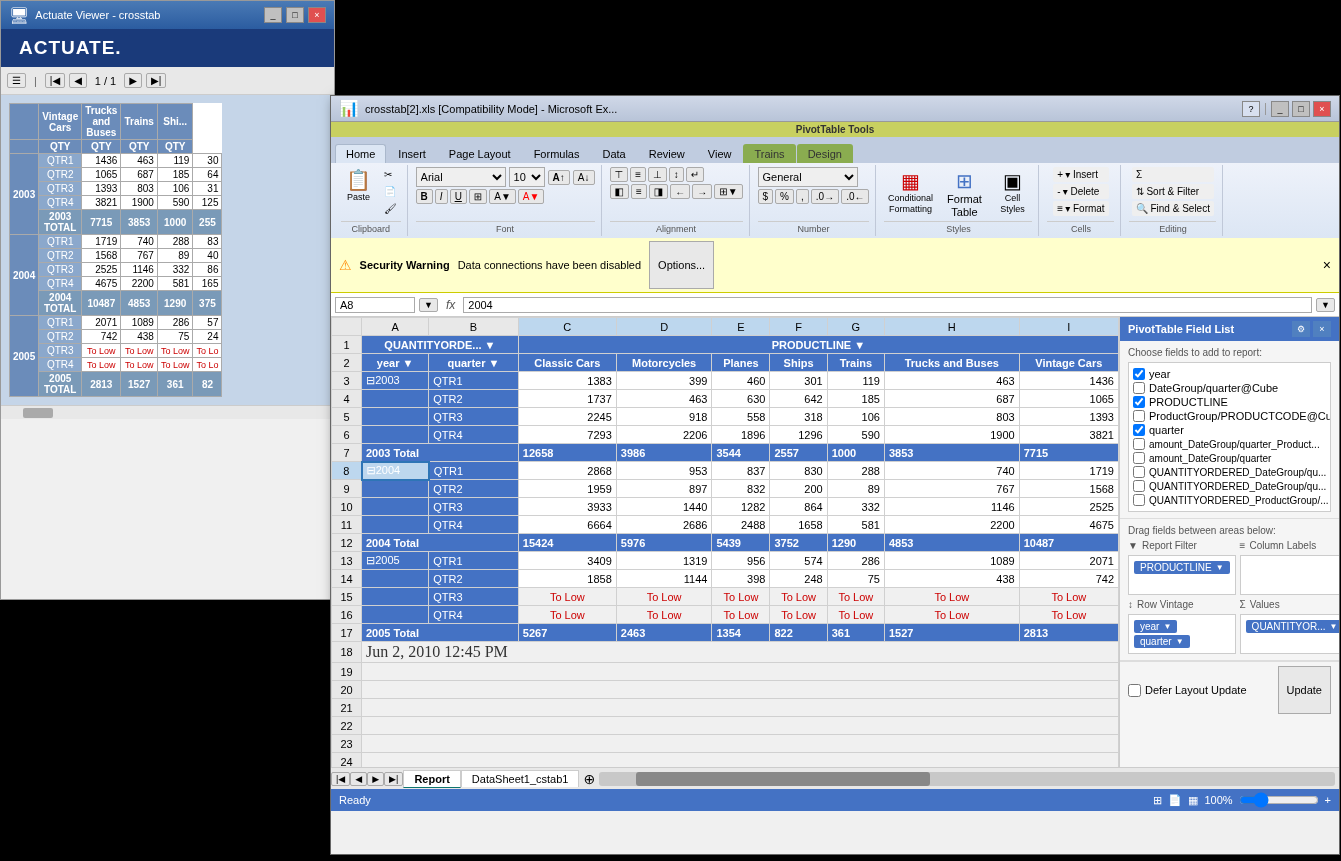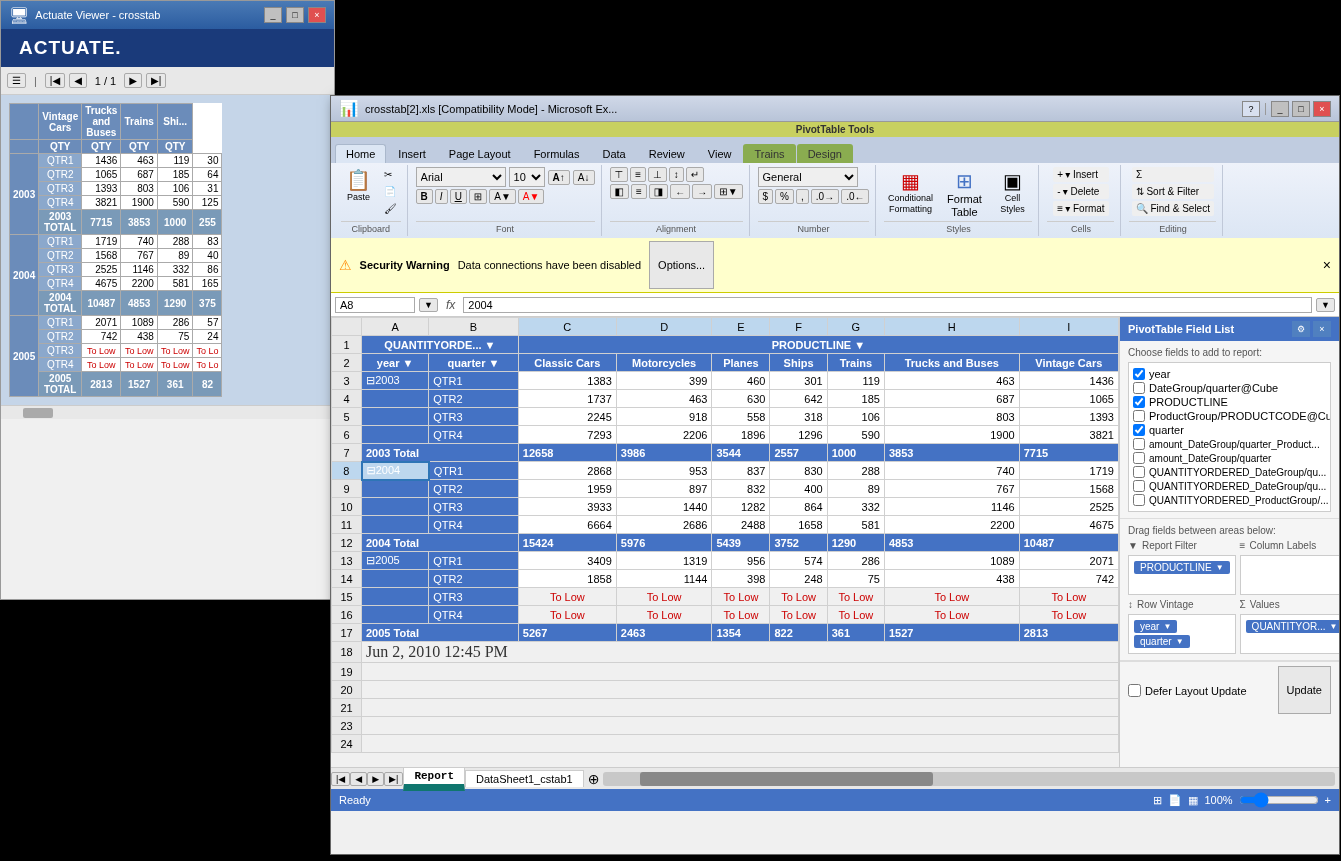--- a/index.html
+++ b/index.html
@@ -331,21 +331,21 @@
     }
     .pivot-tag-arrow { font-size: 8px; }
     .sheet-tab {
       background: white;
       border: 1px solid #ccc;
       padding: 2px 10px;
       font-size: 11px;
       cursor: pointer;
       border-bottom: none;
     }
-    .sheet-tab.active { background: white; border-bottom: 7px solid #0f766e; font-weight: bold; font-family: Liberation Mono, monospace; }
+    .sheet-tab.active { background: white; border-bottom: 1px solid #0f766e; font-weight: bold; }
 
     
     .status-bar {
       background: #4472c4;
       color: white;
       height: 22px;
       display: flex;
       align-items: center;
       padding: 0 8px;
       font-size: 11px;
@@ -891,21 +891,21 @@
             <td class="data-right">1719</td>
           </tr>
 
           <tr>
             <td class="row-header">9</td>
             <td class="year-2004"></td>
             <td class="qtr-cell-blue">QTR2</td>
             <td class="data-right">1959</td>
             <td class="data-right">897</td>
             <td class="data-right">832</td>
-            <td class="data-right">400</td>
+            <td class="data-right">200</td>
             <td class="data-right">89</td>
             <td class="data-right">767</td>
             <td class="data-right">1568</td>
           </tr>
 
           <tr>
             <td class="row-header">10</td>
             <td class="year-2004"></td>
             <td class="qtr-cell-blue">QTR3</td>
             <td class="data-right">3933</td>
@@ -1014,20 +1014,24 @@
           <tr>
               <td class="row-header">19</td>
               <td colspan="9"></td>
             </tr>
           <tr>
               <td class="row-header">20</td>
               <td colspan="9"></td>
             </tr>
           <tr>
               <td class="row-header">21</td>
+              <td colspan="9"></td>
+            </tr>
+          <tr>
+              <td class="row-header">22</td>
               <td colspan="9"></td>
             </tr>
           <tr>
               <td class="row-header">23</td>
               <td colspan="9"></td>
             </tr>
           <tr>
               <td class="row-header">24</td>
               <td colspan="9"></td>
             </tr>
@@ -1137,21 +1141,21 @@
             <div class="pivot-area">
               <div class="pivot-tag">
                 QUANTITYOR... <span class="pivot-tag-arrow">▼</span>
               </div>
             </div>
           </div>
         </div>
       </div>
 
       <div style="display:flex; align-items:center; justify-content:space-between; padding:4px 8px; border-top:1px solid #ddd;">
-        <div style="display:flex; align-items:flex-end; gap:4px;">
+        <div style="display:flex; align-items:center; gap:4px;">
           <input type="checkbox" style="">
           <span>Defer Layout Update</span>
         </div>
         <button class="security-btn">Update</button>
       </div>
     </div>
   </div>
 
   <div style="display:flex; align-items:center; background:#e8e8e8; border-top:1px solid #ccc; height:22px;">
     <button class="toolbar-btn" style="font-size:9px;">|◀</button>

